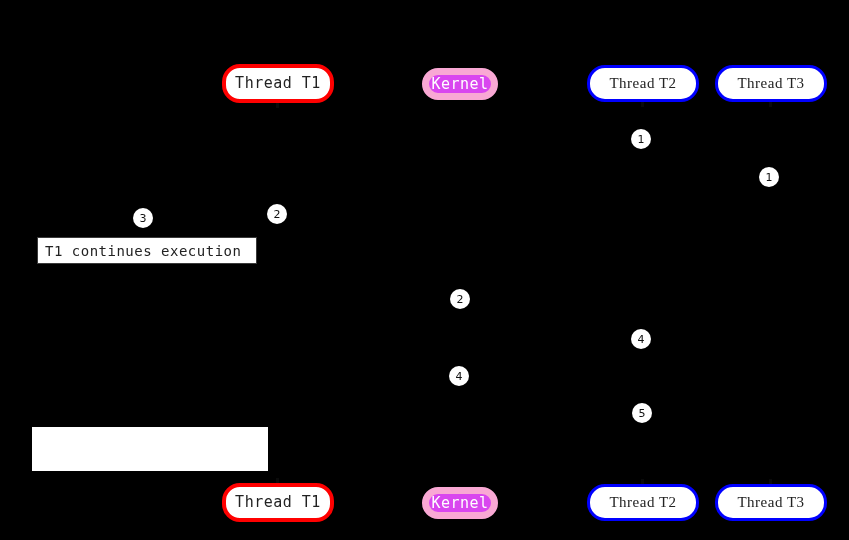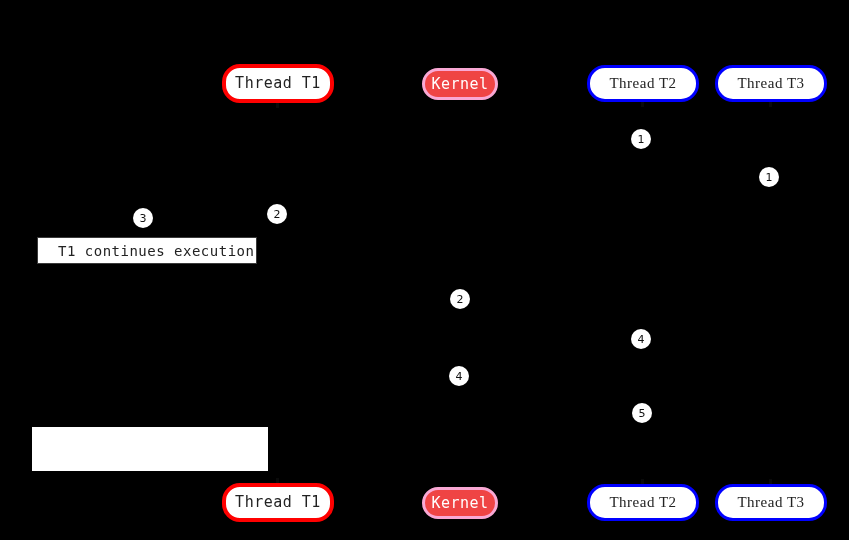--- a/index.html
+++ b/index.html
@@ -46,22 +46,22 @@
     border: 4px solid #ff0000;
     color: #222222;
   }
   .participant.thread-blue {
     background: #ffffff;
     border: 3px solid #0000ff;
     color: #222222;
     font-family: Liberation Serif, serif;
   }
   .participant.kernel {
-    background: #ef4444;
-    border: 3px solid #f9a8d4;
+    background: #d946ef;
+    border: 7px solid #f9a8d4;
     color: #ffffff;
     text-align: right;
   }
   
   .badge {
     position: absolute;
     width: 20px;
     height: 20px;
     border-radius: 50%;
     background: #ffffff;
@@ -78,21 +78,21 @@
   .note {
     position: absolute;
     box-sizing: border-box;
     background: #ffffff;
     border: 1px solid #3a3a3a;
     color: #222222;
     font-size: 14px;
     letter-spacing: 0.5px;
     display: flex;
     align-items: center;
-    padding-left: 20px;
+    padding-left: 7px;
     white-space: nowrap;
     line-height: 1;
   }
   .note.blank {
     border: none;
     padding: 0;
   }
 </style>
 </head>
 <body>

